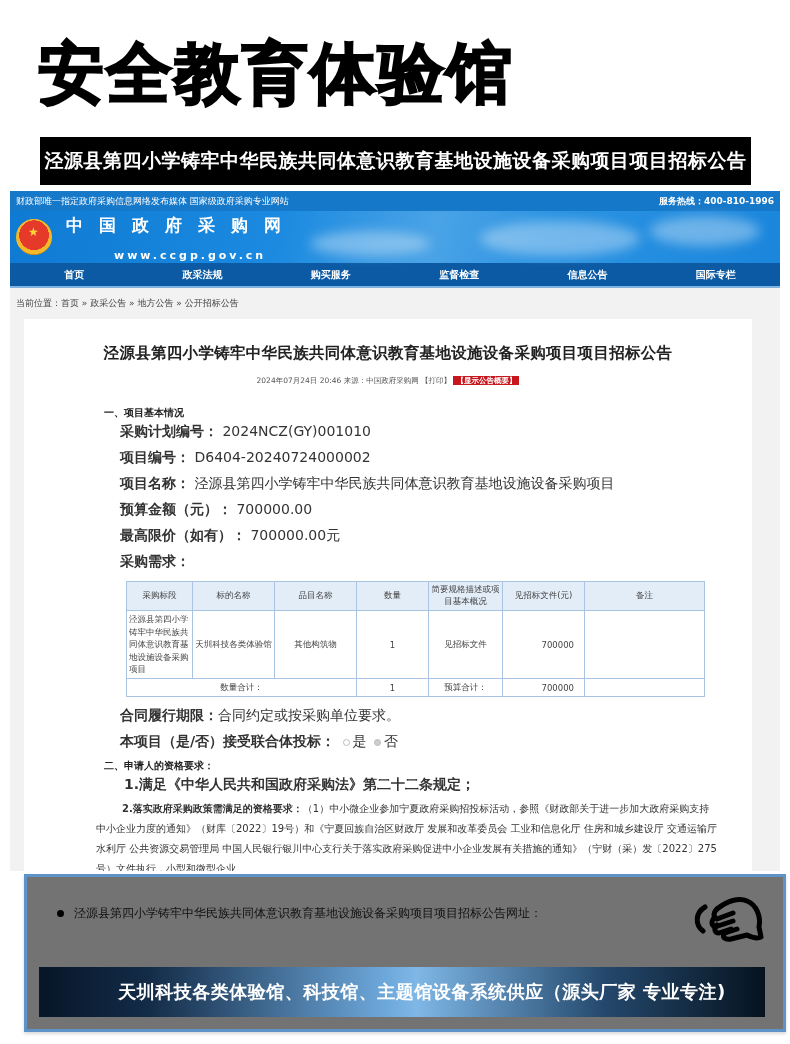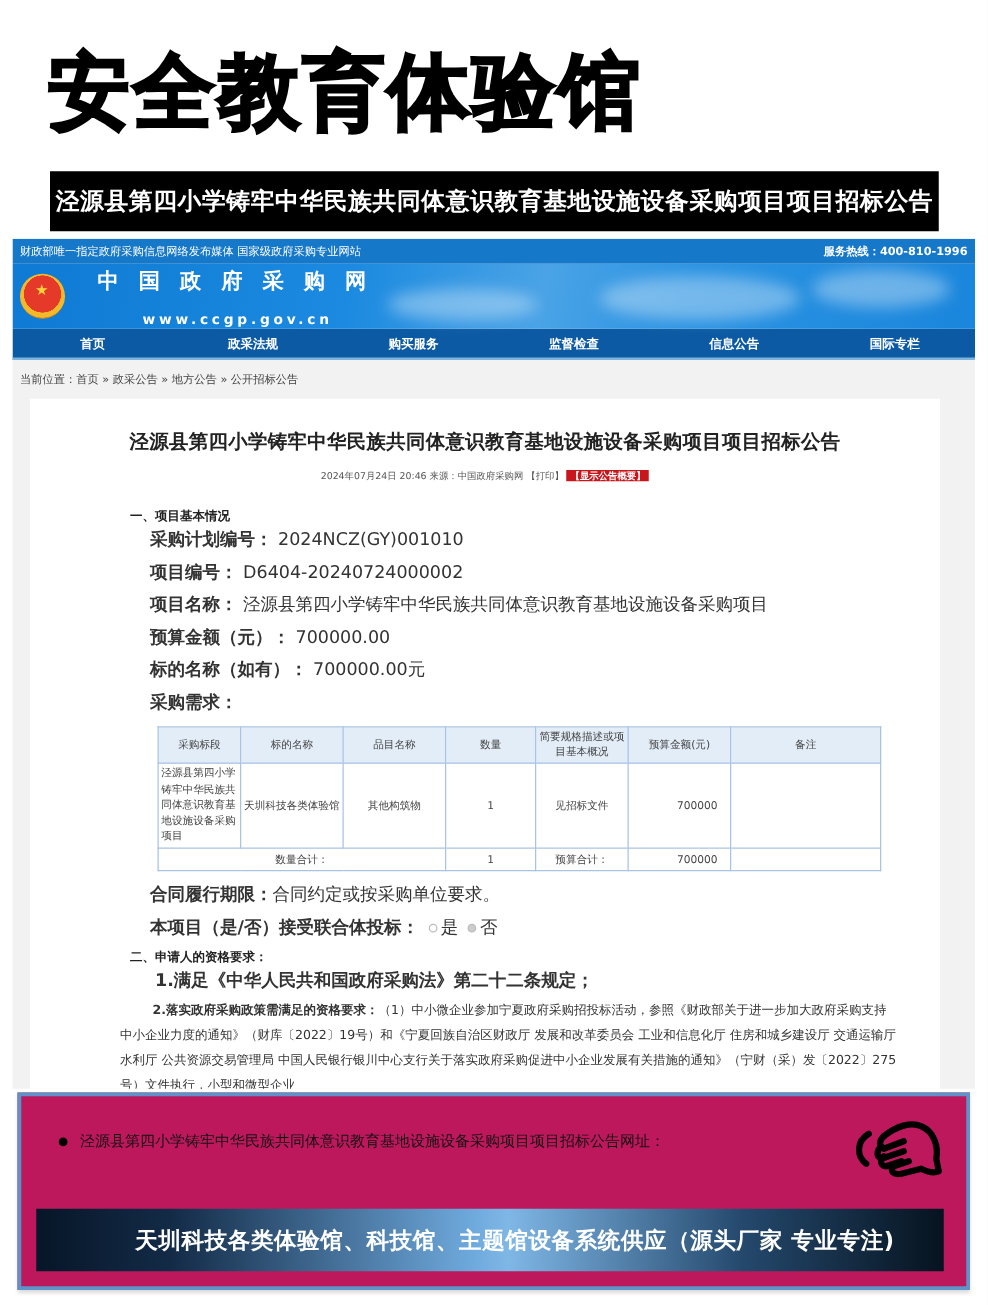--- a/index.html
+++ b/index.html
@@ -30,21 +30,21 @@
     height: 52px;
     background: linear-gradient(100deg, #0f7ad3 0%, #1b8ae0 35%, #4aa3e6 55%, #2b93e2 70%, #1a86dc 100%);
     position: relative;
   }
   .masthead .cloud { position: absolute; border-radius: 50%; background: rgba(255,255,255,0.35); filter: blur(6px); }
   .emblem {
     position: absolute; left: 6px; top: 8px; width: 36px; height: 36px; border-radius: 50%;
     background: radial-gradient(circle at 50% 45%, #e53a2a 0 55%, #f4b928 56% 70%, #d68b12 71% 100%);
   }
   .emblem::after { content: "★"; position: absolute; left: 12px; top: 6px; color: #ffd33b; font-size: 12px; }
-  .logo-line1 { position: absolute; left: 56px; top: 5px; color: #fff; font-size: 17px; font-weight: bold; letter-spacing: 16px; line-height: 18px; margin-left: 12px; }
+  .logo-line1 { position: absolute; left: 56px; top: 5px; color: #fff; font-size: 17px; font-weight: bold; letter-spacing: 16px; line-height: 18px; }
   .logo-line2 { position: absolute; left: 56px; top: 23px; color: #fff; font-size: 16px; font-weight: bold; letter-spacing: 1px; line-height: 17px; }
   .logo-line3 { position: absolute; left: 104px; top: 39px; color: #fff; font-size: 11px; font-weight: bold; letter-spacing: 3px; line-height: 12px; }
 
   .nav {
     height: 25px; background: #0b5aa3; border-bottom: 2px solid #7fb3e0;
     display: flex; align-items: center;
   }
   .nav .nav-item { flex: 1; text-align: center; color: #fff; font-size: 10px; font-weight: bold; }
 
   .crumbs { height: 30px; display: flex; align-items: center; padding-left: 6px; font-size: 9px; color: #444; }
@@ -64,22 +64,22 @@
   table.req td.left { text-align: left; line-height: 12.5px; }
   table.req td.right { text-align: right; padding-right: 10px; }
 
   .radio { display: inline-block; width: 7px; height: 7px; border-radius: 50%; border: 1px solid #bbb; vertical-align: middle; margin: 0 3px; }
   .radio.on { background: #ccc; }
 
   .para { position: absolute; left: 80px; top: 606px; width: 610px; font-size: 10px; line-height: 20px; color: #333; text-indent: 26px; }
 
   
   .info-panel {
-    position: absolute; left: 14px; top: 874px; width: 762px; height: 158px;
-    border: 3px solid #5d93c9; background: #be185d;
+    position: absolute; left: 24px; top: 874px; width: 762px; height: 158px;
+    border: 3px solid #5d93c9; background: #737373;
     box-shadow: 0 2px 3px rgba(0,0,0,0.15);
   }
   .info-line1 { position: absolute; left: 30px; top: 28px; font-size: 12px; color: #111; }
   .info-line1 .bullet { display: inline-block; width: 7px; height: 7px; background: #000; border-radius: 50%; margin-right: 10px; vertical-align: middle; }
   .info-url { position: absolute; left: 46px; top: 52px; font-size: 14.5px; color: #111; font-family: "Liberation Sans", sans-serif; }
   .hand-icon { position: absolute; left: 660px; top: 10px; width: 90px; height: 62px; }
   .promo-bar {
     position: absolute; left: 12px; top: 90px; width: 726px; height: 50px;
     background: linear-gradient(90deg, #071628 0%, #132b47 15%, #6ea9dc 48%, #7fb7e6 52%, #24486c 78%, #06131f 100%);
     color: #fff; font-size: 18px; font-weight: bold;
@@ -120,32 +120,32 @@
     <div class="art-meta">
       <span>2024年07月24日 20:46 来源：中国政府采购网 【打印】</span>
       <span class="red-tag">【显示公告概要】</span>
     </div>
 
     <div class="section-h" style="left:80px;top:87px;">一、项目基本情况</div>
     <div class="field" style="left:96px;top:104px;"><span class="k">采购计划编号：</span> <span>2024NCZ(GY)001010</span></div>
     <div class="field" style="left:96px;top:130px;"><span class="k">项目编号：</span> <span>D6404-20240724000002</span></div>
     <div class="field" style="left:96px;top:156px;"><span class="k">项目名称：</span> <span>泾源县第四小学铸牢中华民族共同体意识教育基地设施设备采购项目</span></div>
     <div class="field" style="left:96px;top:182px;"><span class="k">预算金额（元）：</span> <span>700000.00</span></div>
-    <div class="field" style="left:96px;top:208px;"><span class="k">标的名称（如有）：</span> <span>700000.00元</span></div>
+    <div class="field" style="left:96px;top:208px;"><span class="k">最高限价（如有）：</span> <span>700000.00元</span></div>
     <div class="field" style="left:96px;top:234px;"><span class="k">采购需求：</span></div>
 
     <table class="req">
       <tbody>
           <tr>
         <th style="width:66px">采购标段</th>
         <th style="width:82px">标的名称</th>
         <th style="width:82px">品目名称</th>
         <th style="width:72px">数量</th>
         <th style="width:74px">简要规格描述或项目基本概况</th>
-        <th style="width:82px">预算金额(元)</th>
+        <th style="width:82px">见招标文件(元)</th>
         <th>备注</th>
       </tr>
       <tr style="height:68px">
         <td class="left">泾源县第四小学铸牢中华民族共同体意识教育基地设施设备采购项目</td>
         <td>天圳科技各类体验馆</td>
         <td>其他构筑物</td>
         <td>1</td>
         <td>见招标文件</td>
         <td class="right">700000</td>
         <td></td>

